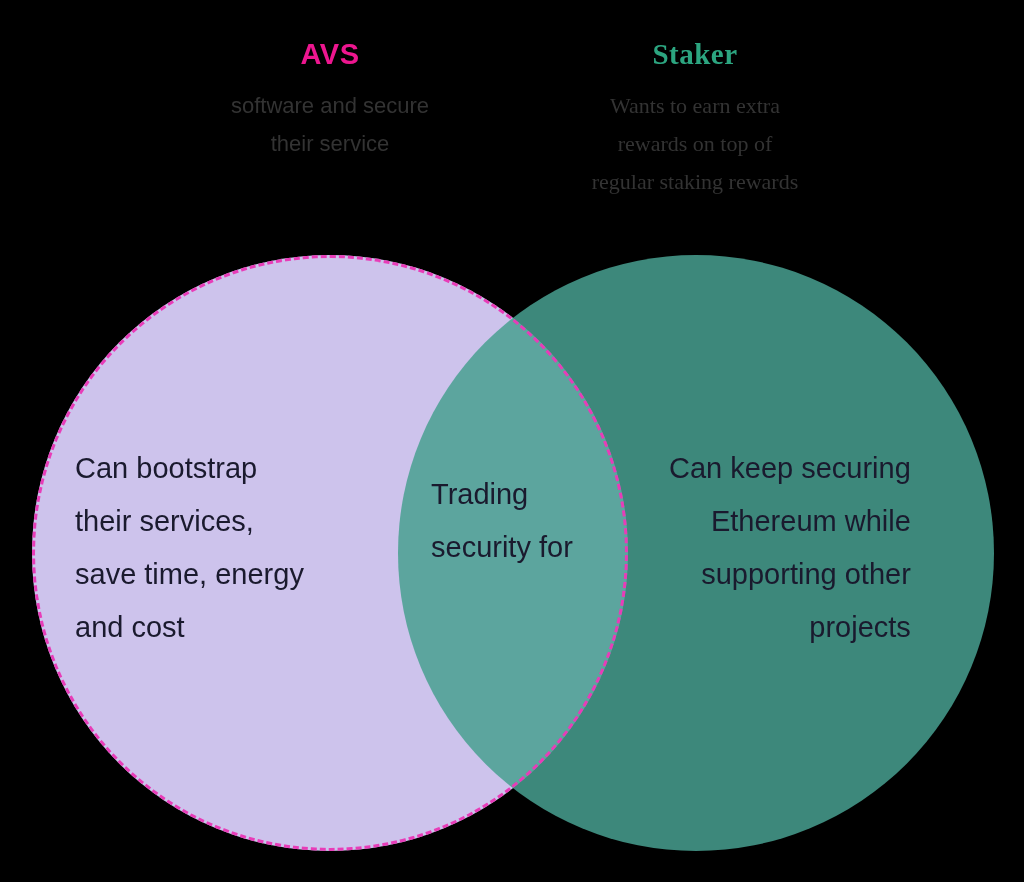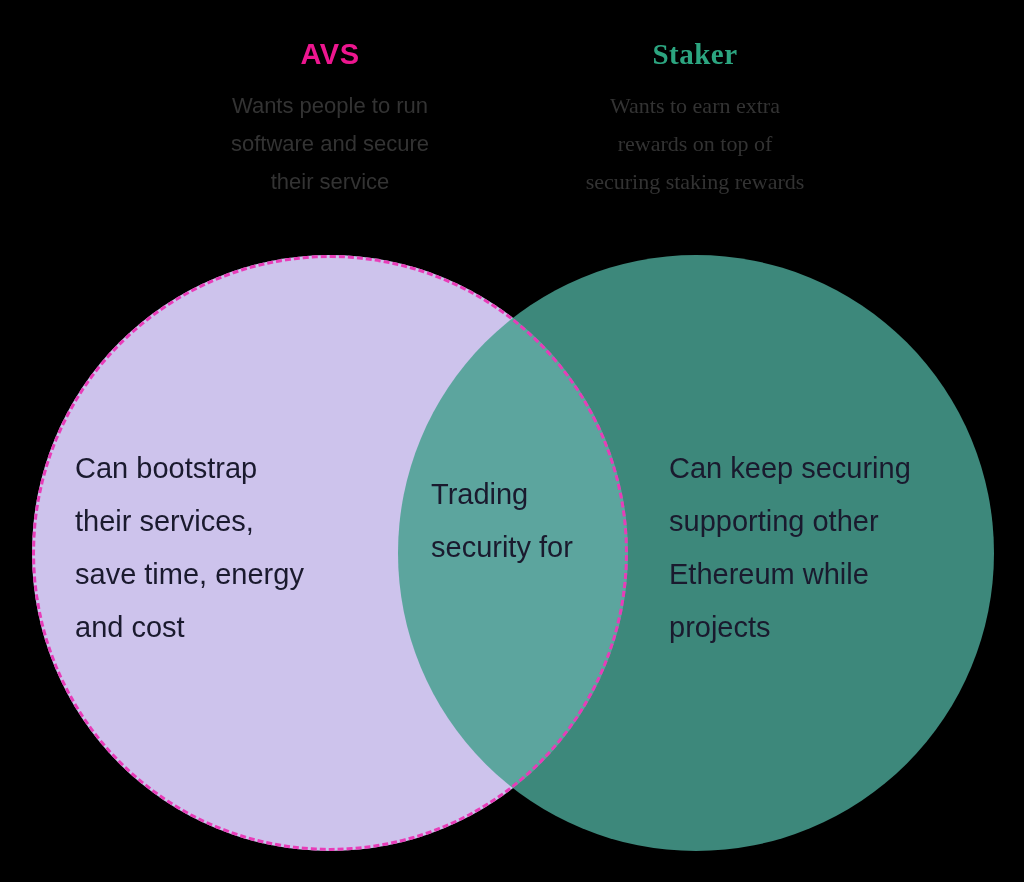--- a/index.html
+++ b/index.html
@@ -67,42 +67,41 @@
     }
     .body {
       position: absolute;
       font-size: 29px;
       line-height: 53px;
       color: #1a1a2e;
       z-index: 4;
     }
     .body.left { left: 75px; top: 442px; }
     .body.mid { left: 431px; top: 468px; }
-    .body.right { left: 669px; top: 442px; }
+    .body.right { left: 669px; top: 442px; text-align: right; }
   </style>
 </head>
 <body>
 
 <div class="stage">
 
   <div class="header avs">
     <div class="title avs-title">AVS</div>
     <div class="subtitle">
-      <div>Wants people to run</div>
       <div>software and secure</div>
       <div>their service</div>
     </div>
   </div>
 
   <div class="header staker">
     <div class="title staker-title">Staker</div>
     <div class="subtitle">
       <div>Wants to earn extra</div>
       <div>rewards on top of</div>
-      <div>securing staking rewards</div>
+      <div>regular staking rewards</div>
     </div>
   </div>
 
   <div class="circle avs-fill"></div>
   <div class="circle staker-fill"></div>
   <div class="circle avs-outline"></div>
 
   <div class="body left">
     <div>Can bootstrap</div>
     <div>their services,</div>
@@ -110,18 +109,18 @@
     <div>and cost</div>
   </div>
 
   <div class="body mid">
     <div>Trading</div>
     <div>security for</div>
   </div>
 
   <div class="body right">
     <div>Can keep securing</div>
+    <div>Ethereum while</div>
     <div>supporting other</div>
-    <div>Ethereum while</div>
     <div>projects</div>
   </div>
 
 </div>
 
 </body></html>

